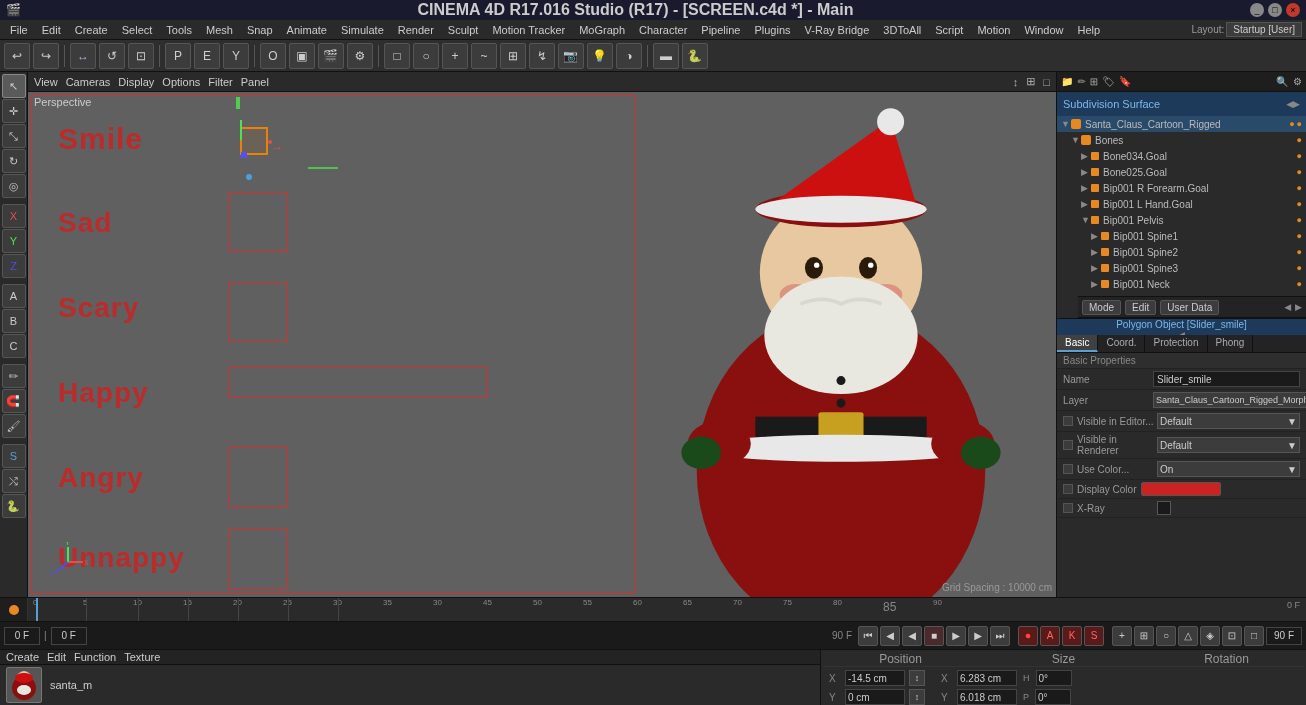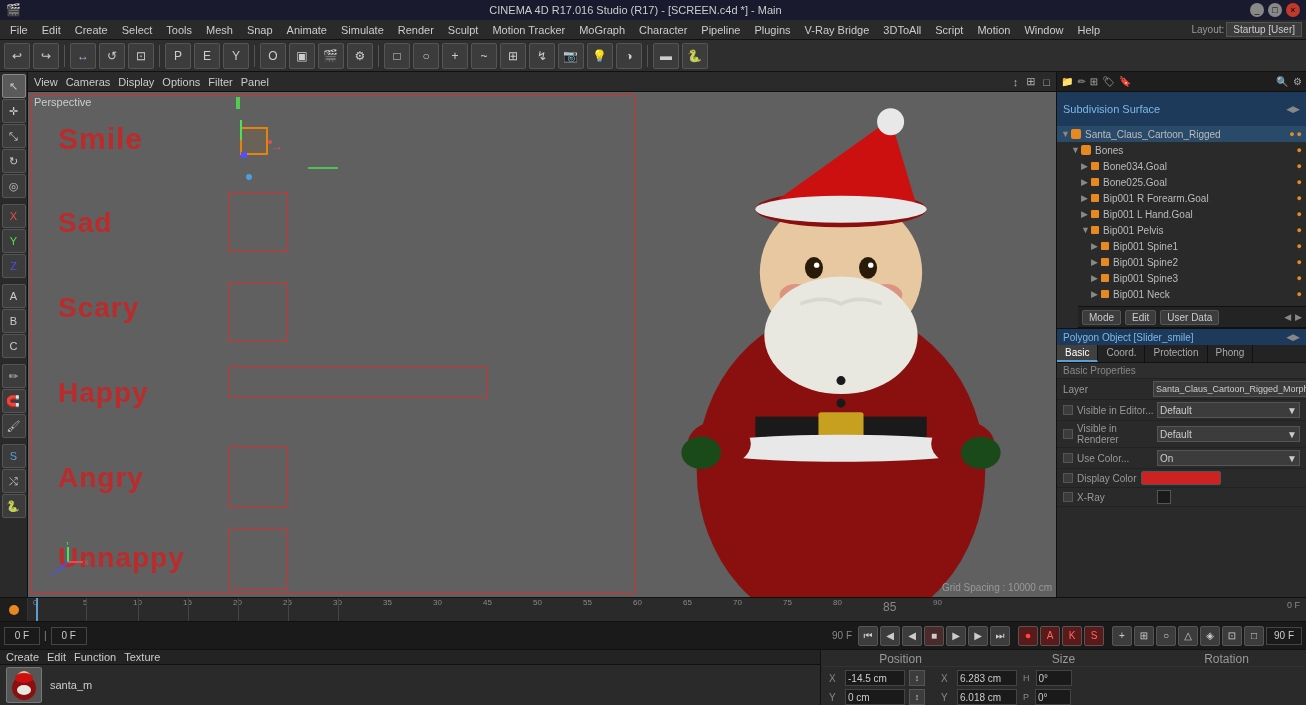--- a/index.html
+++ b/index.html
@@ -91,21 +91,21 @@
     }
 
     
     #rpanel-header {
       height: 20px; background: #232323; display: flex; align-items: center; padding: 0 4px;
       border-bottom: 1px solid #111; gap: 4px;
     }
 
     
     #om-title {
-      background: #1e3a5a; height: 34px; display: flex; align-items: center; padding: 0 6px;
+      background: #1e3a5a; height: 24px; display: flex; align-items: center; padding: 0 6px;
       font-size: 11px; color: #7bb8e8;
     }
 
     
     #object-tree {
       flex: 1; overflow-y: auto; background: #2a2a2a;
     }
     .tree-item {
       display: flex; align-items: center; padding: 1px 4px; cursor: pointer; font-size: 10px; color: #bbb;
       min-height: 16px;
@@ -120,21 +120,21 @@
     }
     .mode-btn { padding: 1px 6px; background: #3c3c3c; border: 1px solid #555; border-radius: 2px; cursor: pointer; color: #ccc; font-size: 10px; }
 
     
     #props-panel {
       background: #2a2a2a; border-top: 1px solid #111;
       display: flex; flex-direction: column;
     }
     #props-title {
       height: 16px; background: #1e3a5a; display: flex; align-items: center; padding: 0 6px;
-      font-size: 10px; color: #7bb8e8;
+      font-size: 10px; color: #7bb8e8; flex-direction: column;
     }
     .props-tabs {
       display: flex; background: #232323; border-bottom: 1px solid #111;
     }
     .props-tab {
       padding: 2px 8px; font-size: 10px; color: #aaa; cursor: pointer; border-right: 1px solid #111;
     }
     .props-tab.active { background: #404040; color: #fff; border-bottom: 2px solid #5a9fd4; }
 
     .prop-row {
@@ -230,21 +230,21 @@
       position: absolute; bottom: 20px; left: 20px; width: 40px; height: 40px;
     }
   </style>
 </head>
 <body>
 
 <div id="titlebar">
   <div style="display:flex;gap:4px;">
     <span style="font-size:12px;">🎬</span>
   </div>
-  <div style="font-size:11px;color:#ccc;">CINEMA 4D R17.016 Studio (R17) - [SCREEN.c4d *] - Main</div>
+  <div style="font-size:16px;color:#ccc;font-weight:bold;">CINEMA 4D R17.016 Studio (R17) - [SCREEN.c4d *] - Main</div>
   <div style="display:flex;gap:4px;">
     <button class="win-btn win-min">_</button>
     <button class="win-btn win-max">□</button>
     <button class="win-btn win-close">×</button>
   </div>
 </div>
 
 <div id="menubar">
   <span class="menu-item">File</span>
   <span class="menu-item">Edit</span>
@@ -572,20 +572,24 @@
       </div>
       <div class="props-tabs">
         <div class="props-tab active">Basic</div>
         <div class="props-tab">Coord.</div>
         <div class="props-tab">Protection</div>
         <div class="props-tab">Phong</div>
       </div>
 
       <div style="background:#2e2e2e;padding:2px 6px;font-size:10px;color:#888;border-bottom:1px solid #222;">Basic Properties</div>
 
+      <div class="prop-row">
+        <span class="prop-label">Name</span>
+        <input class="prop-input" value="Slider_smile" style="width: 120px;">
+      </div>
 
       <div class="prop-row">
         <span class="prop-label">Layer</span>
         <div class="prop-dropdown" style="font-size:9px;">
           <span>Santa_Claus_Cartoon_Rigged_Morphs</span>
 
         </div>
 
       </div>
 

